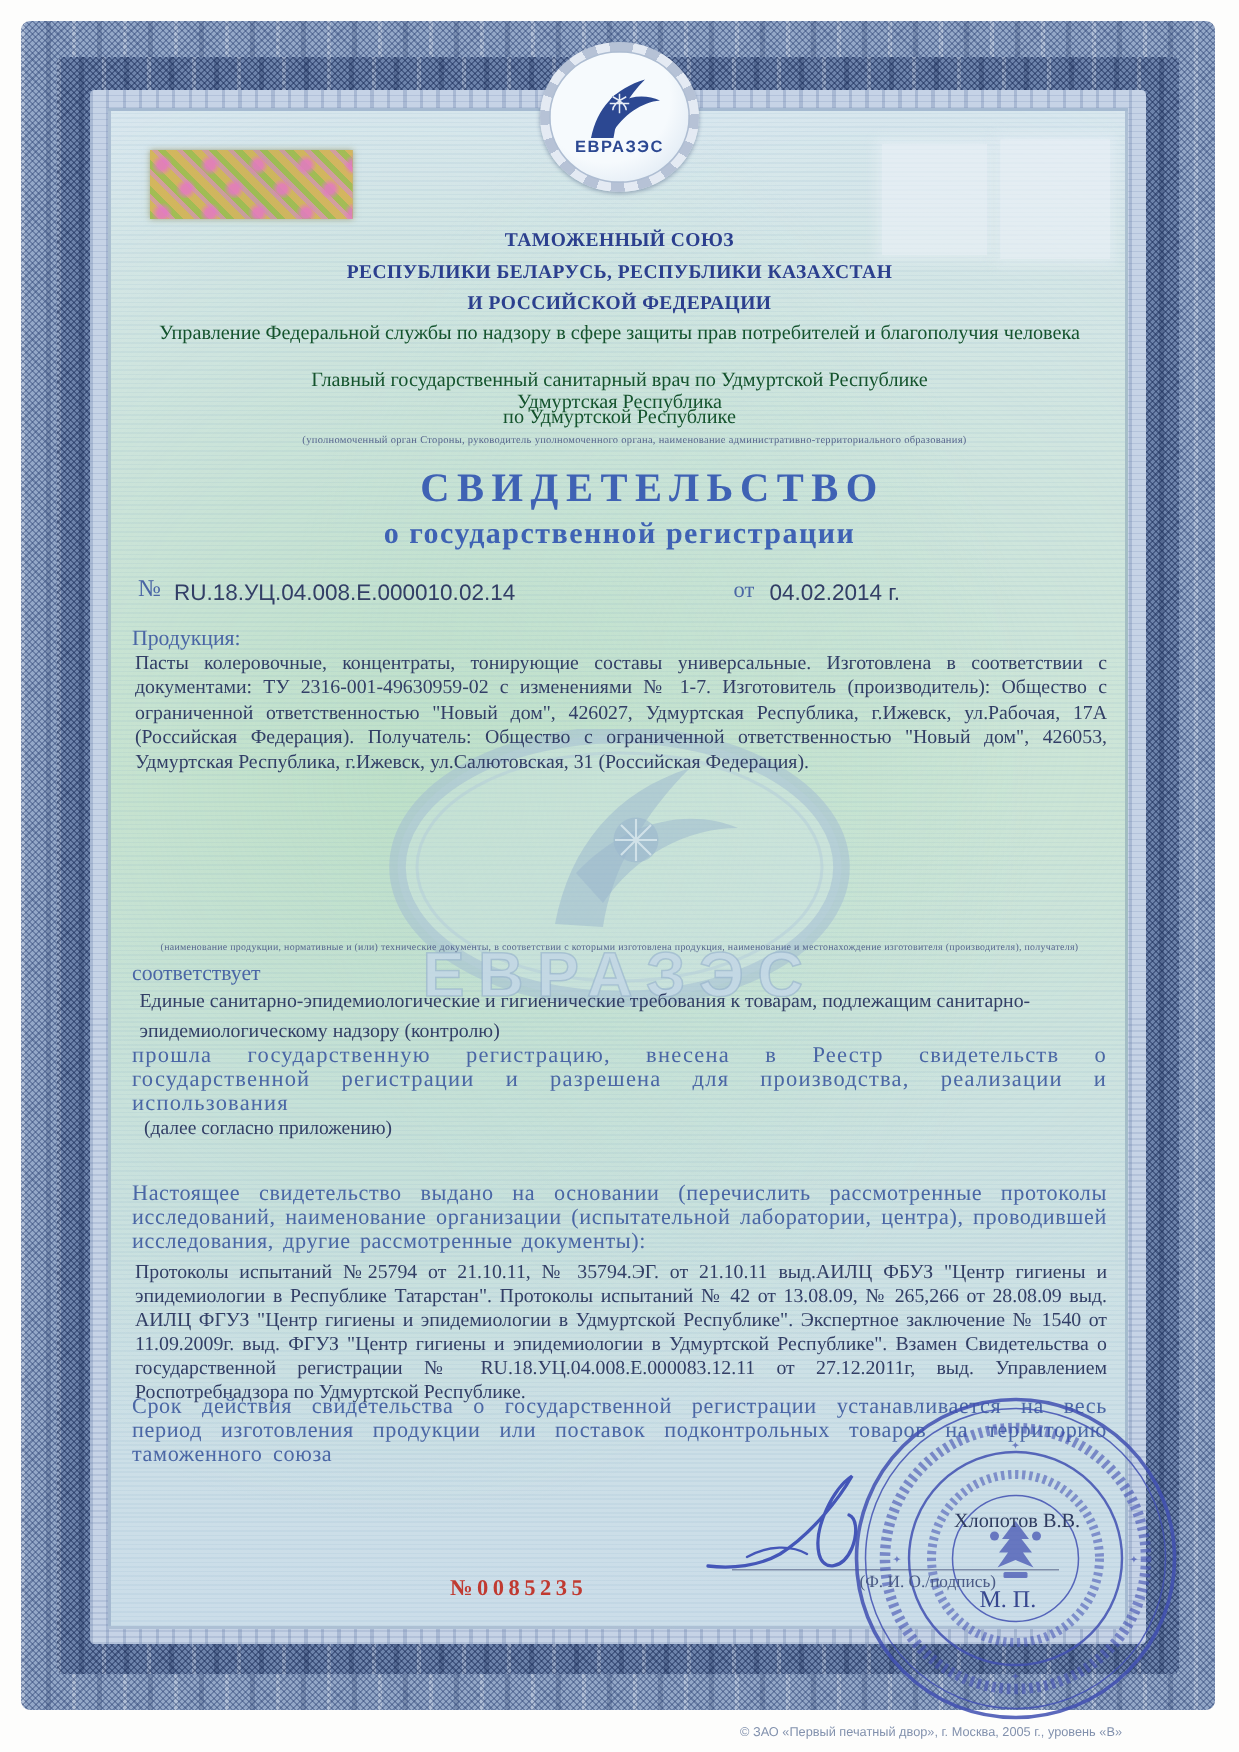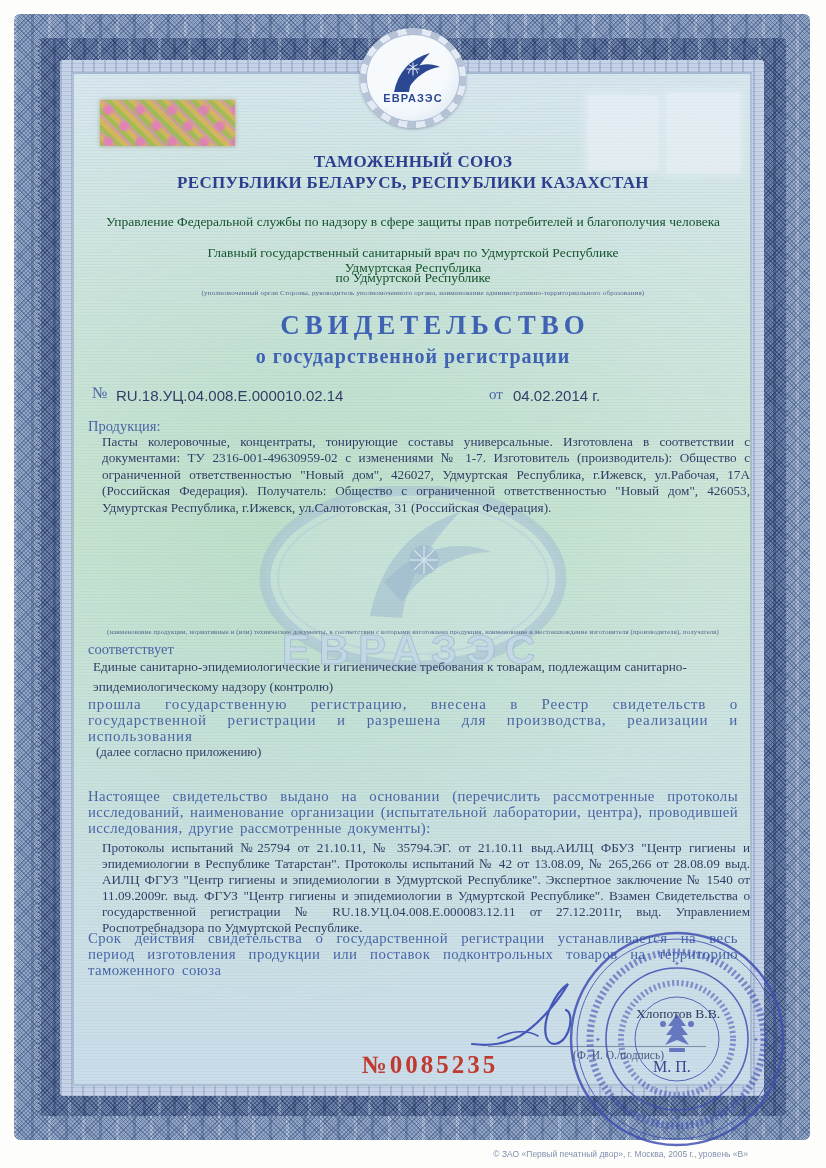--- a/index.html
+++ b/index.html
@@ -59,34 +59,34 @@
     background:radial-gradient(circle at 40% 35%, #f6fafd 0 55%, #e3ecf5 80%, #ccd8e7 100%);
     border:1px solid #aebdd2;display:flex;flex-direction:column;align-items:center;justify-content:center;}
   .medallion-label{font-family:"Liberation Sans",sans-serif;font-weight:bold;font-size:11px;
     letter-spacing:1px;color:#2c4892;margin-top:-2px;}
   
   .watermark{position:absolute;left:252px;top:486px;width:322px;height:196px;z-index:1;opacity:.85;}
   
   .content{position:absolute;inset:0;z-index:3;}
   .ctr{position:absolute;left:74px;right:74px;text-align:center;}
   .blk{position:absolute;}
-  .h-bold{font-weight:bold;font-size:17px;color:#2b3f8e;letter-spacing:.3px;}
+  .h-bold{font-weight:bold;font-size:13px;color:#2b3f8e;letter-spacing:.3px;}
   .h-auth{font-size:13.5px;color:#14532d;}
   .tiny{font-size:7px;color:#55648c;letter-spacing:.2px;}
   .title-main{font-weight:bold;font-size:27px;letter-spacing:5px;color:#3f62b4;margin-left:44px;}
   .title-sub{font-weight:bold;font-size:20px;letter-spacing:1px;color:#3f62b4;}
   .pre{color:#4a66a5;}  
   .typed{color:#323e66;} 
   .just{text-align:justify;}
   .reg-style{font-size:15px;line-height:16.2px;letter-spacing:.8px;word-spacing:4px;}
-  .body-style{font-size:13.2px;line-height:16.4px;margin-left:12px;}
+  .body-style{font-size:13.2px;line-height:16.4px;}
   .sans{font-family:"Liberation Sans",sans-serif;}
   .sig-line{position:absolute;left:488px;top:1046px;width:218px;height:1px;background:#7e8ca8;}
-  .serial{position:absolute;left:300px;top:1051px;width:260px;text-align:center;
-    font-size:25px;letter-spacing:3px;color:#c03a31;font-weight:bold;}
+  .serial{position:absolute;left:300px;top:1051px;width:260px;text-align:left;
+    font-size:15px;letter-spacing:3px;color:#c03a31;font-weight:bold;}
   .copyright{position:absolute;right:78px;bottom:9px;font-size:8.5px;color:#8291ad;z-index:4;
     font-family:"Liberation Sans",sans-serif;}
   .stamp{position:absolute;left:566px;top:928px;width:222px;height:222px;z-index:6;opacity:.85;}
   .signature{position:absolute;left:468px;top:978px;width:175px;height:85px;z-index:7;}
   .signer{position:absolute;left:636px;top:1006px;font-size:13.5px;color:#2e3a5e;z-index:7;}
   .mp{position:absolute;left:653px;top:1058px;font-size:16px;color:#37478f;z-index:7;}
   .fio-note{position:absolute;left:573px;top:1049px;font-size:11.5px;color:#4a5a85;z-index:7;}
 </style>
 </head>
 <body>
@@ -126,20 +126,21 @@
         <path d="M24.5 17 h13 M31 10.5 v13 M26.5 12.5 q9 4.5 9 9 M35.5 12.5 q-9 4.5 -9 9" stroke="#e8eef6" stroke-width="1" fill="none"></path>
       </svg>
       <div class="medallion-label">ЕВРАЗЭС</div>
     </div>
   </div>
 
   <div class="content">
 
     <div class="ctr h-bold" style="top:152px;">ТАМОЖЕННЫЙ СОЮЗ</div>
     <div class="ctr h-bold" style="top:173px;">РЕСПУБЛИКИ БЕЛАРУСЬ, РЕСПУБЛИКИ КАЗАХСТАН</div>
+    <div class="ctr h-bold" style="top:194px;">И РОССИЙСКОЙ ФЕДЕРАЦИИ</div>
 
     <div class="ctr h-auth" style="top:214px;">Управление Федеральной службы по надзору в сфере защиты прав потребителей и благополучия человека</div>
     <div class="ctr h-auth" style="top:230px;margin-top:40px;">по Удмуртской Республике</div>
     <div class="ctr h-auth" style="top:245px;">Главный государственный санитарный врач по Удмуртской Республике</div>
     <div class="ctr h-auth" style="top:260px;">Удмуртская Республика</div>
 
     <div class="ctr tiny" style="top:289px;padding-left:20px;">(уполномоченный орган Стороны, руководитель уполномоченного органа, наименование административно-территориального образования)</div>
 
     <div class="ctr title-main" style="top:310px;">СВИДЕТЕЛЬСТВО</div>
     <div class="ctr title-sub" style="top:345px;">о государственной регистрации</div>

